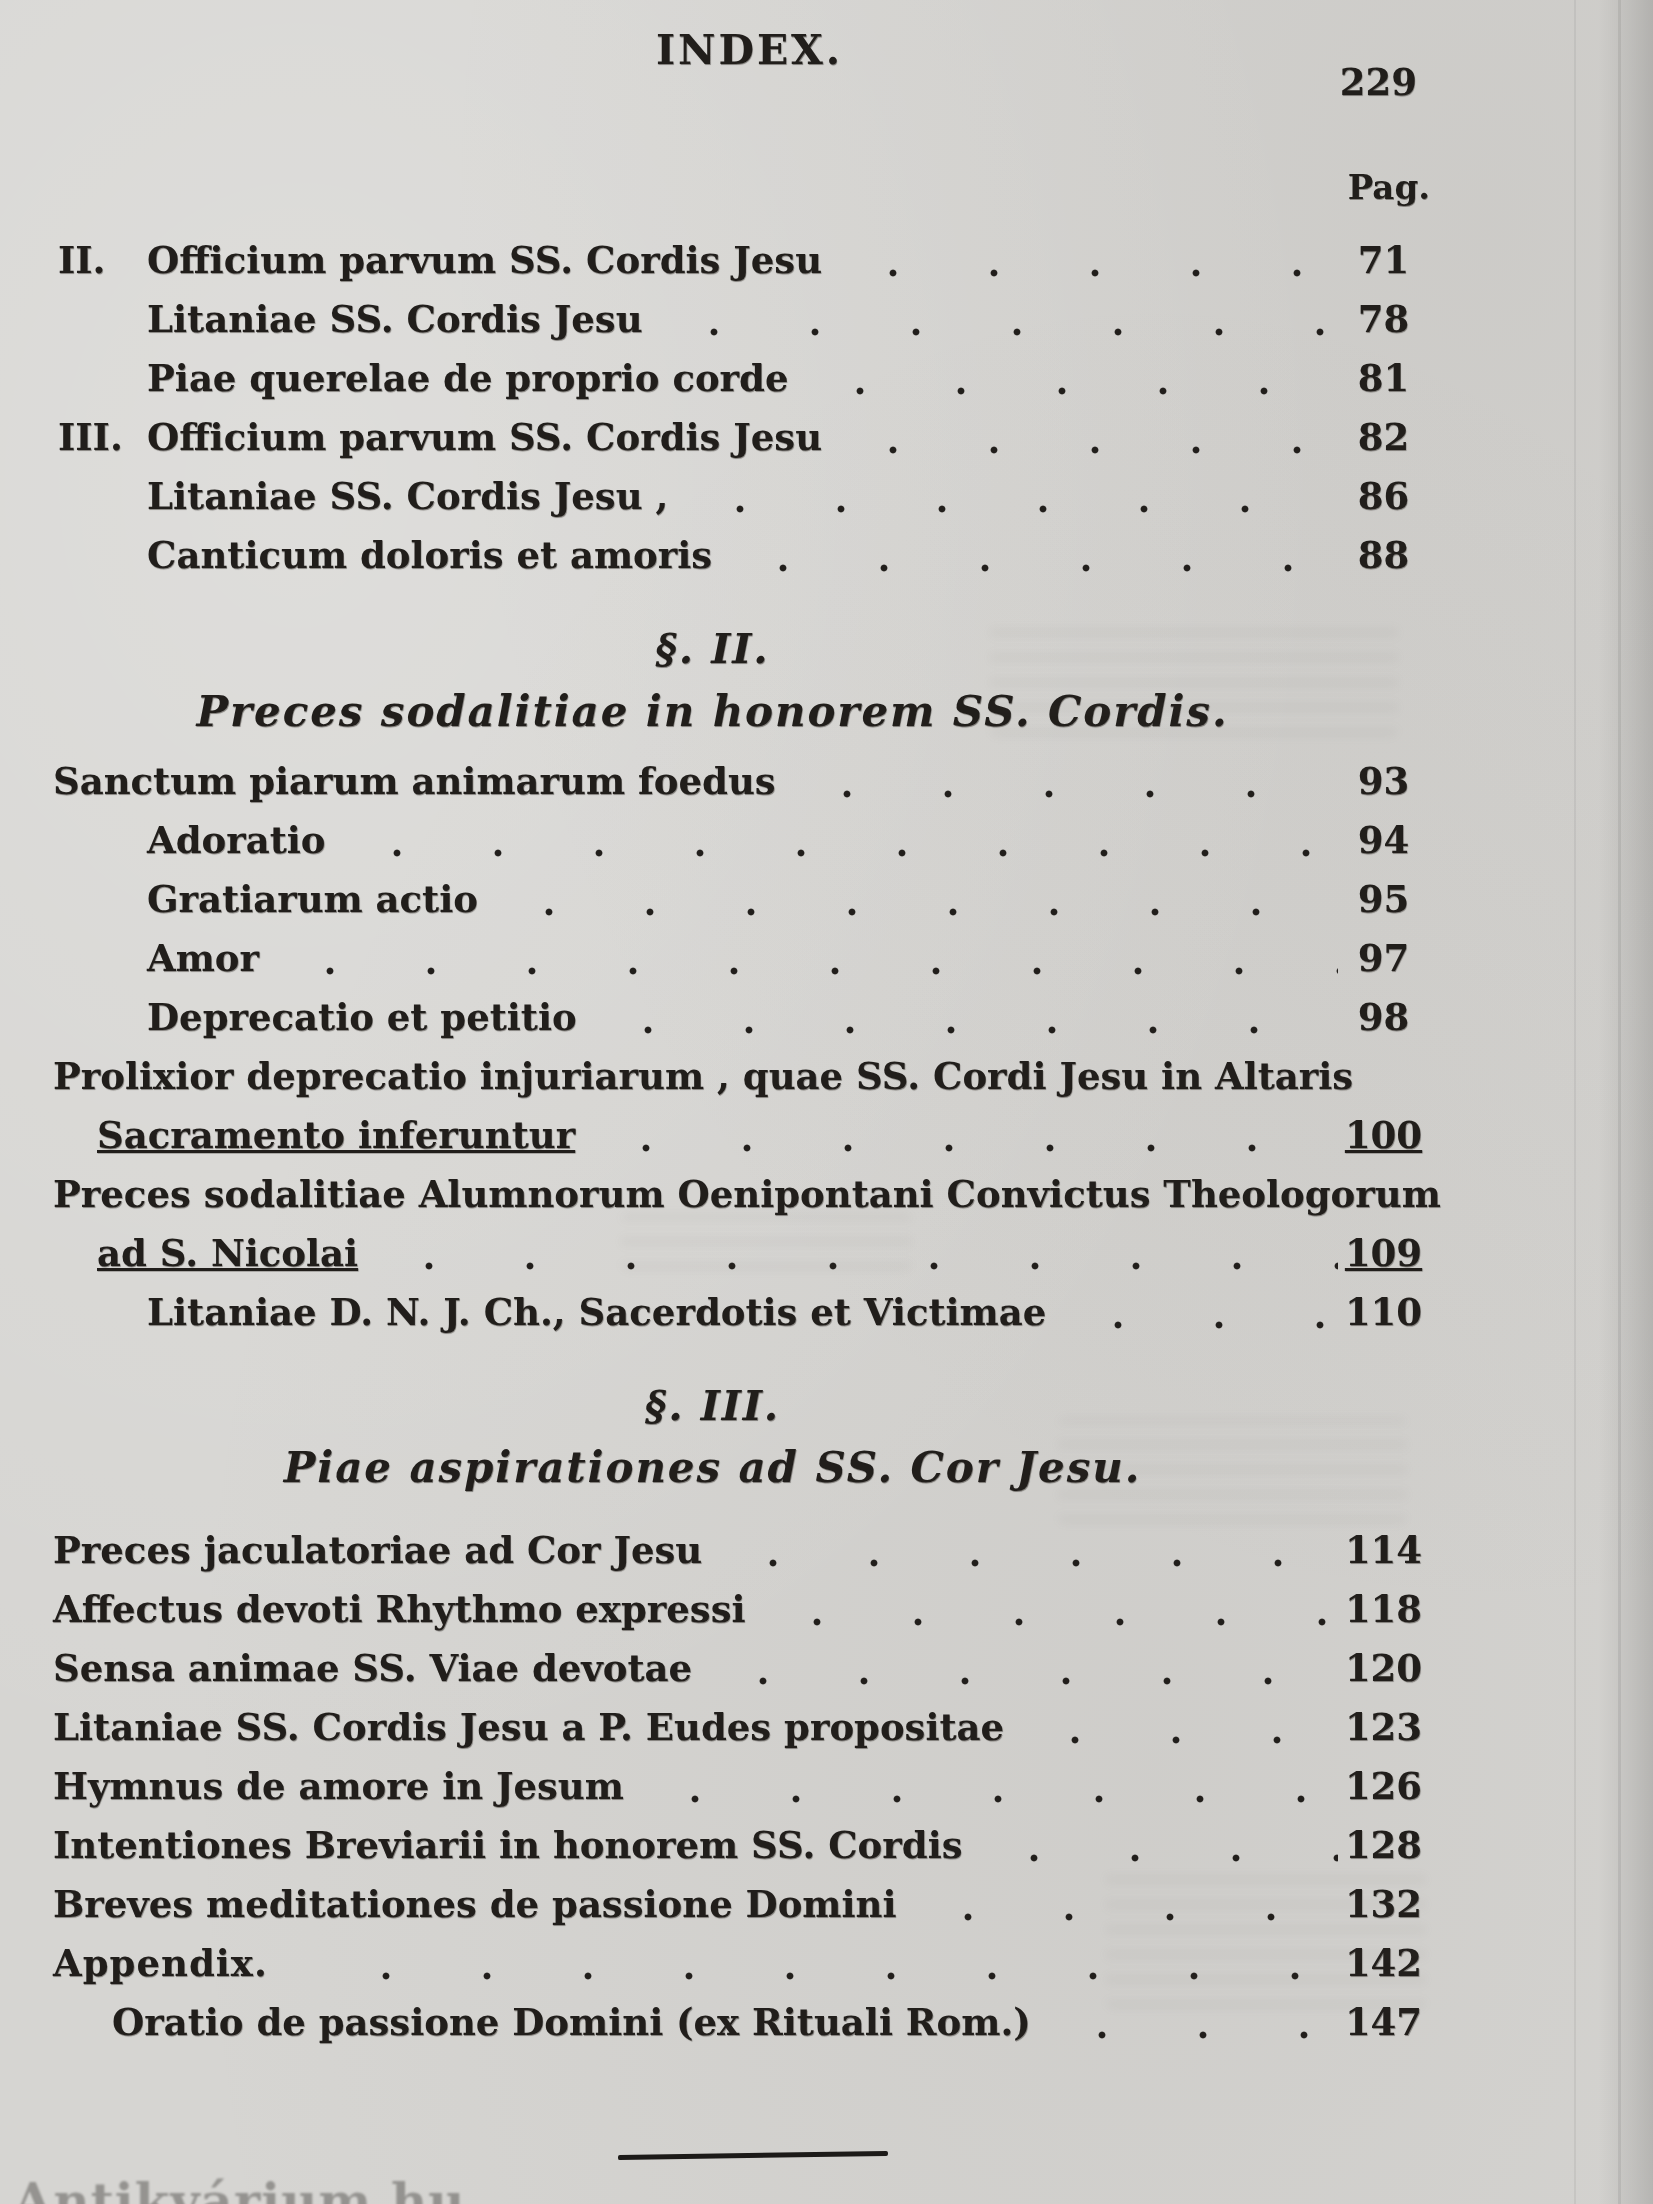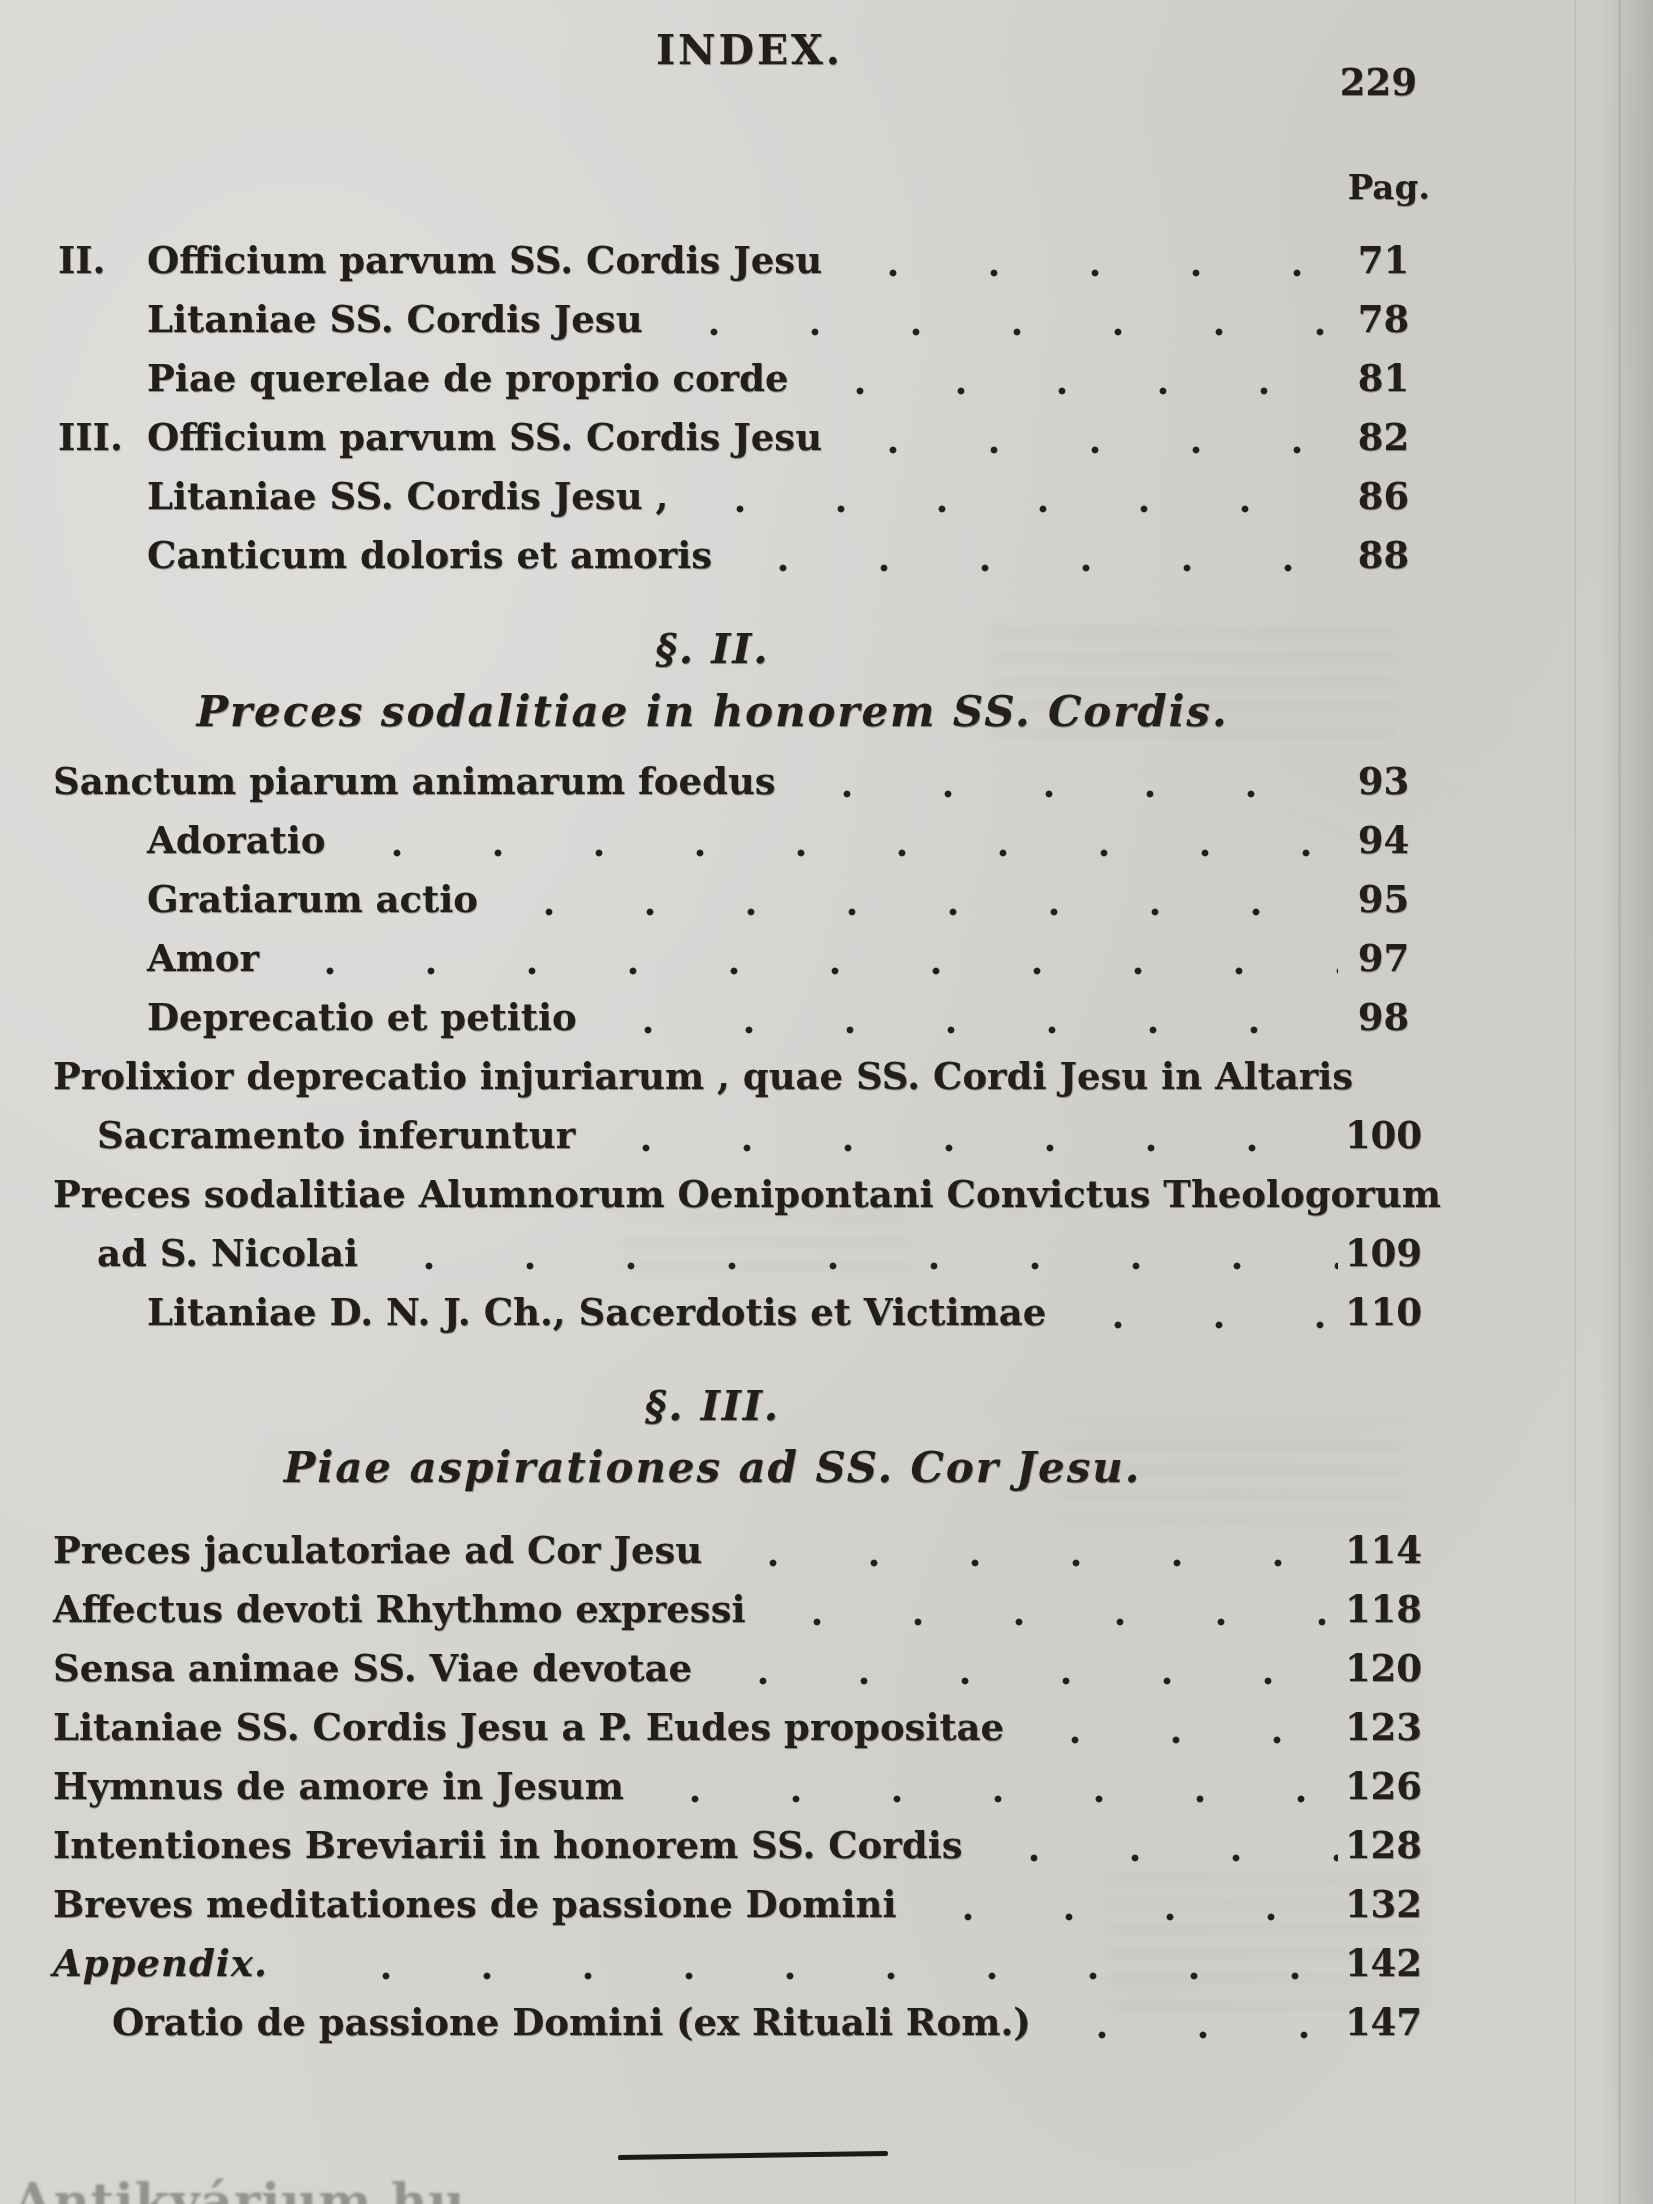--- a/index.html
+++ b/index.html
@@ -63,25 +63,25 @@
   .sec:first-child .sec-entries{padding-top:0;}
   .sec:last-child .sec-entries{padding-top:23px;}
   .entry{
     display:flex;align-items:stretch;
     height:59px;line-height:59px;white-space:nowrap;
     font-size:37px;
     text-shadow:0.6px 0.6px 0.7px rgba(25,20,15,0.42);
   }
   .indent-flush{padding-left:53px;}
   .indent-sub{padding-left:147px;}
-  .indent-cont{padding-left:97px;}
+  .indent-cont{padding-left:97px;text-decoration:underline;}
   .indent-cont2{padding-left:112px;}
   .entry.has-block-prefix{padding-left:58px;}
   .entry .prefix-block{display:inline-block;width:89px;}
-  .entry .prefix-italic{font-style:italic;margin-right:47px;letter-spacing:1px;}
+  .entry .prefix-italic{margin-right:47px;letter-spacing:1px;}
   .entry .title{flex:0 0 auto;}
   .entry .leader{
     flex:1 1 auto;min-width:29px;
     margin-left:21.3px;margin-right:3.9px;
     background-image:radial-gradient(circle 3.9px at 50px 42px, var(--ink) 72%, rgba(33,30,27,0) 100%);
     background-size:101px 59px;
     background-repeat:repeat-x;
   }
   .entry .pagenum{flex:0 0 auto;min-width:83px;text-align:center;}
   

